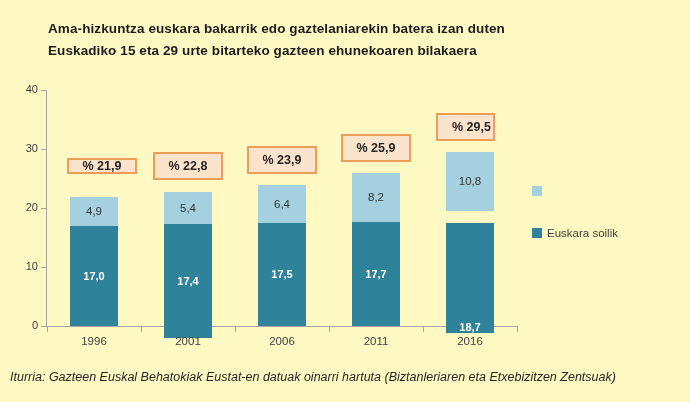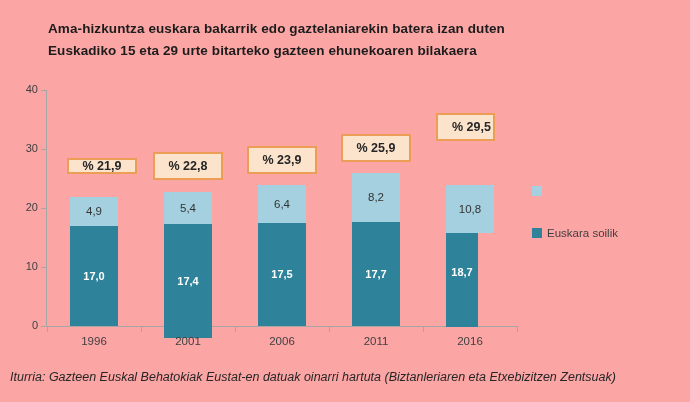--- a/index.html
+++ b/index.html
@@ -1,19 +1,19 @@
 <!DOCTYPE html>
 <html><head>
 <meta charset="utf-8">
 <style>
   html,body{margin:0;padding:0;background:#ffffff;}
   #app{
     position:relative;
     width:690px;height:402px;
-    background:#fca5a5;
+    background:#fef9c3;
     font-family:"Liberation Sans", sans-serif;
     overflow:hidden;
   }
   #title{
     position:absolute;left:48px;top:18px;
     font-size:13.5px;font-weight:bold;color:#1c1c1c;
     line-height:22px;letter-spacing:0.1px;
   }
   #source{
     position:absolute;left:10px;top:370px;width:676px;
@@ -92,24 +92,24 @@
       <div class="abs callout" style="left: 247px; top: 145.99px; width: 70px; height: 28px; background: rgb(251, 227, 204); border: 2px solid rgb(236, 157, 86);">% 23,9</div>
       <div class="abs cat-label" style="left: 250px; top: 335px;">2006</div>
       <div class="abs seg" style="left: 352px; top: 221.57px; width: 48px; height: 104.43px; background: rgb(46, 131, 155);">
         <span class="seg-label-dark">17,7</span>
       </div>
       <div class="abs seg" style="left: 352px; top: 173.19px; width: 48px; height: 48.38px; background: rgb(165, 208, 223);">
         <span class="seg-label-light">8,2</span>
       </div>
       <div class="abs callout" style="left: 341px; top: 134.19px; width: 70px; height: 28px; background: rgb(251, 227, 204); border: 2px solid rgb(236, 157, 86);">% 25,9</div>
       <div class="abs cat-label" style="left: 344px; top: 335px;">2011</div>
-      <div class="abs seg" style="left: 446px; top: 217px; width: 32px; height: 110.33px; background: rgb(46, 131, 155);">
+      <div class="abs seg" style="left: 446px; top: 223px; width: 48px; height: 110.33px; background: rgb(46, 131, 155); align-items: flex-end;">
         <span class="seg-label-dark">18,7</span>
       </div>
-      <div class="abs seg" style="left: 446px; top: 151.95px; width: 48px; height: 48px; background: rgb(165, 208, 223); margin-top: 33px;">
+      <div class="abs seg" style="left: 446px; top: 151.95px; width: 48px; height: 59px; background: rgb(165, 208, 223);">
         <span class="seg-label-light">10,8</span>
       </div>
       <div class="abs callout" style="left: 436px; top: 112.95px; width: 59px; height: 28px; background: rgb(251, 227, 204); border: 2px solid rgb(236, 157, 86); padding-left: 12px;">% 29,5</div>
       <div class="abs cat-label" style="left: 438px; top: 335px;">2016</div>
     </div>
 
   <div id="legend">
     <div class="legend-row">
       <span class="swatch" style="background: rgb(165, 208, 223);"></span>
     </div>

